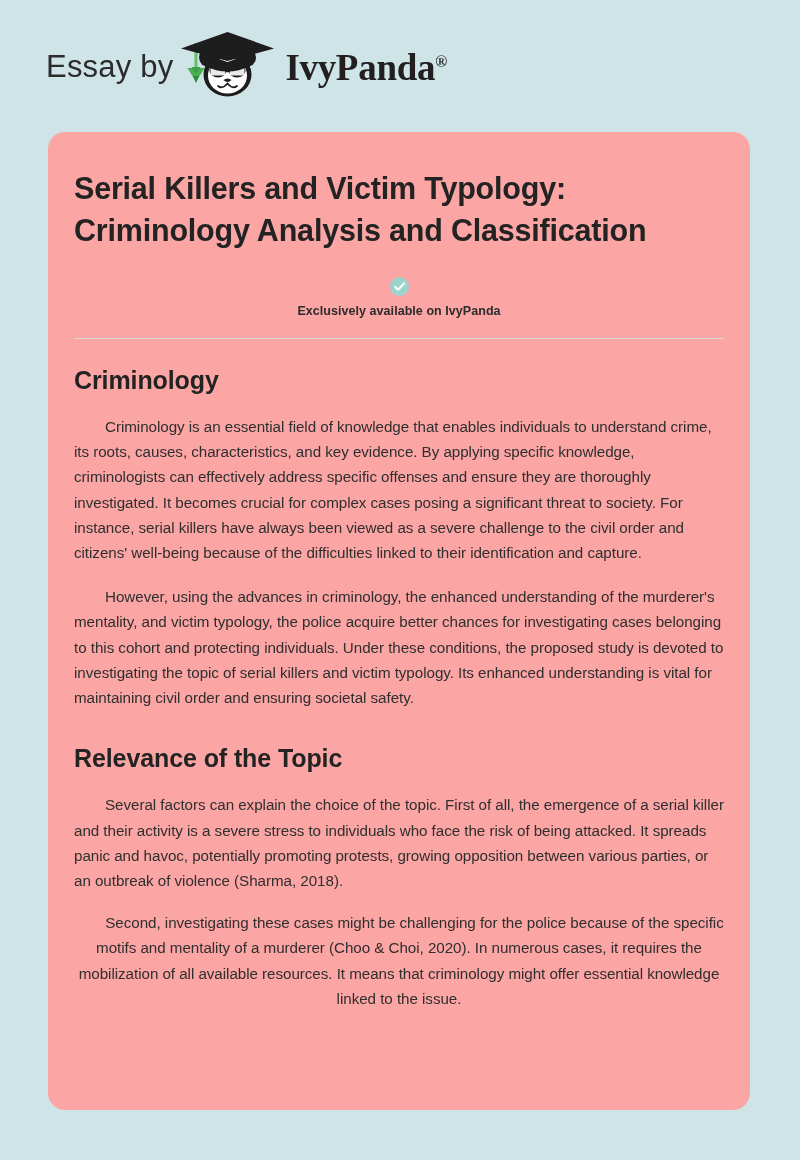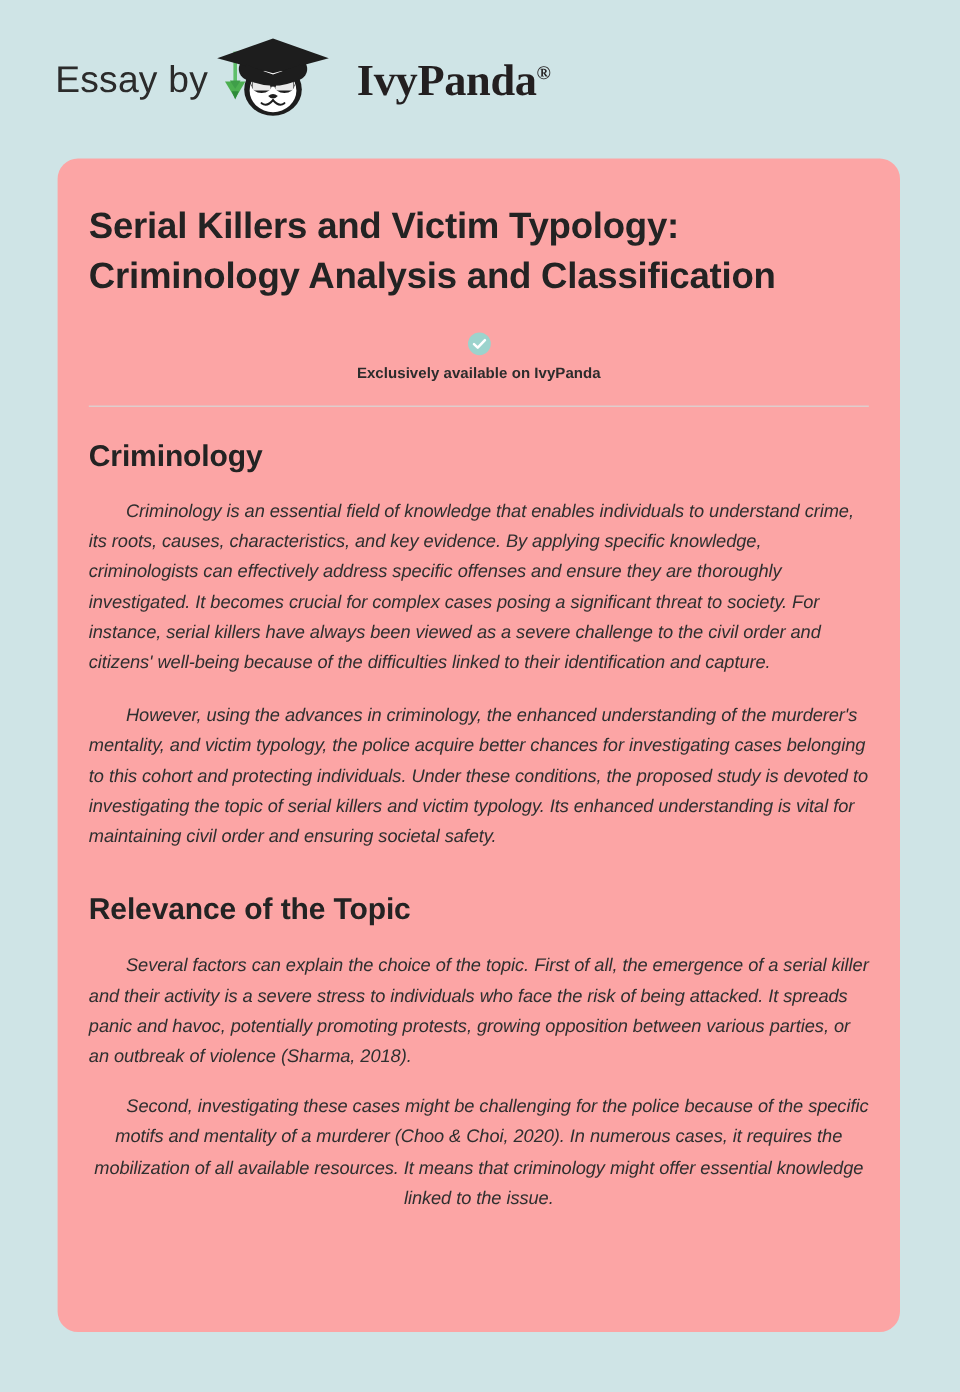--- a/index.html
+++ b/index.html
@@ -29,21 +29,21 @@
     font-weight: 400;
     color: #2b2b2b;
     letter-spacing: 0.2px;
     line-height: 1;
     margin-right: 0;
     white-space: nowrap;
   }
   .brand-logo-group {
     display: flex;
     align-items: center;
-    gap: 16px;
+    gap: 4px;
   }
   .panda-mark {
     width: 112px;
     height: 72px;
     display: block;
     flex: 0 0 auto;
   }
   .brand-wordmark {
     font-family: "Liberation Serif", serif;
     font-size: 37px;
@@ -135,21 +135,20 @@
 
   .para {
     font-size: 15.2px;
     line-height: 25.2px;
     color: #2f2f2f;
     margin: 0;
     padding-top: 19px;
     text-indent: 31px;
     width: 650px;
     letter-spacing: -0.05px;
-    font-style: italic;
   }
   .para.tight { padding-top: 17px; text-align: center; }
   .heading-gap { padding-top: 33px; }
 </style>
 </head>
 <body>
 
 <div class="brand-bar">
   <span class="brand-essay-by">Essay by</span>
 

